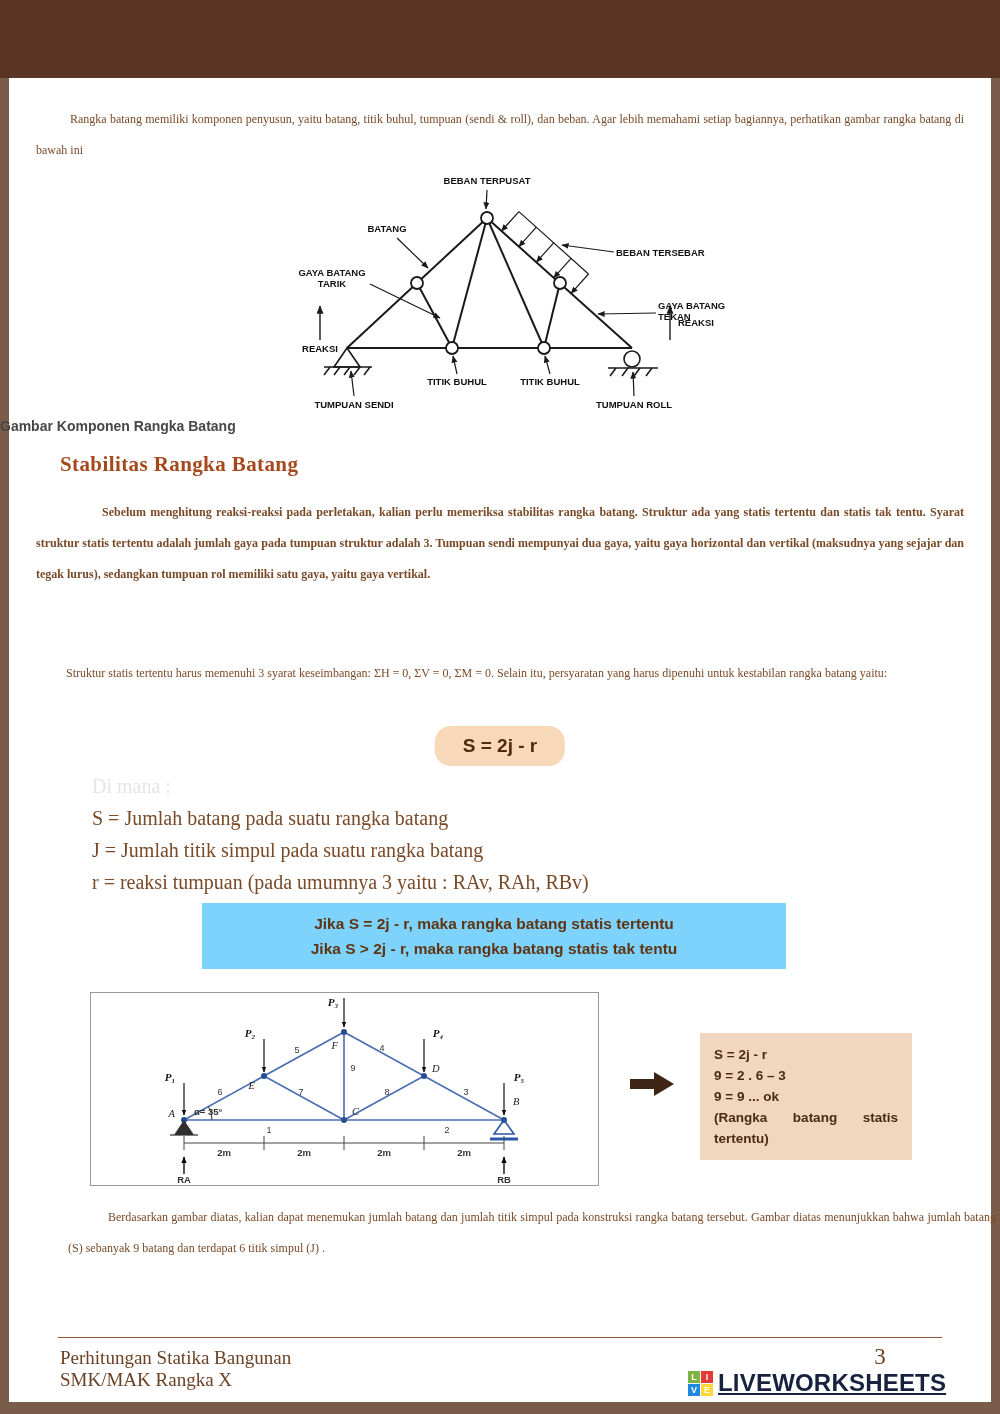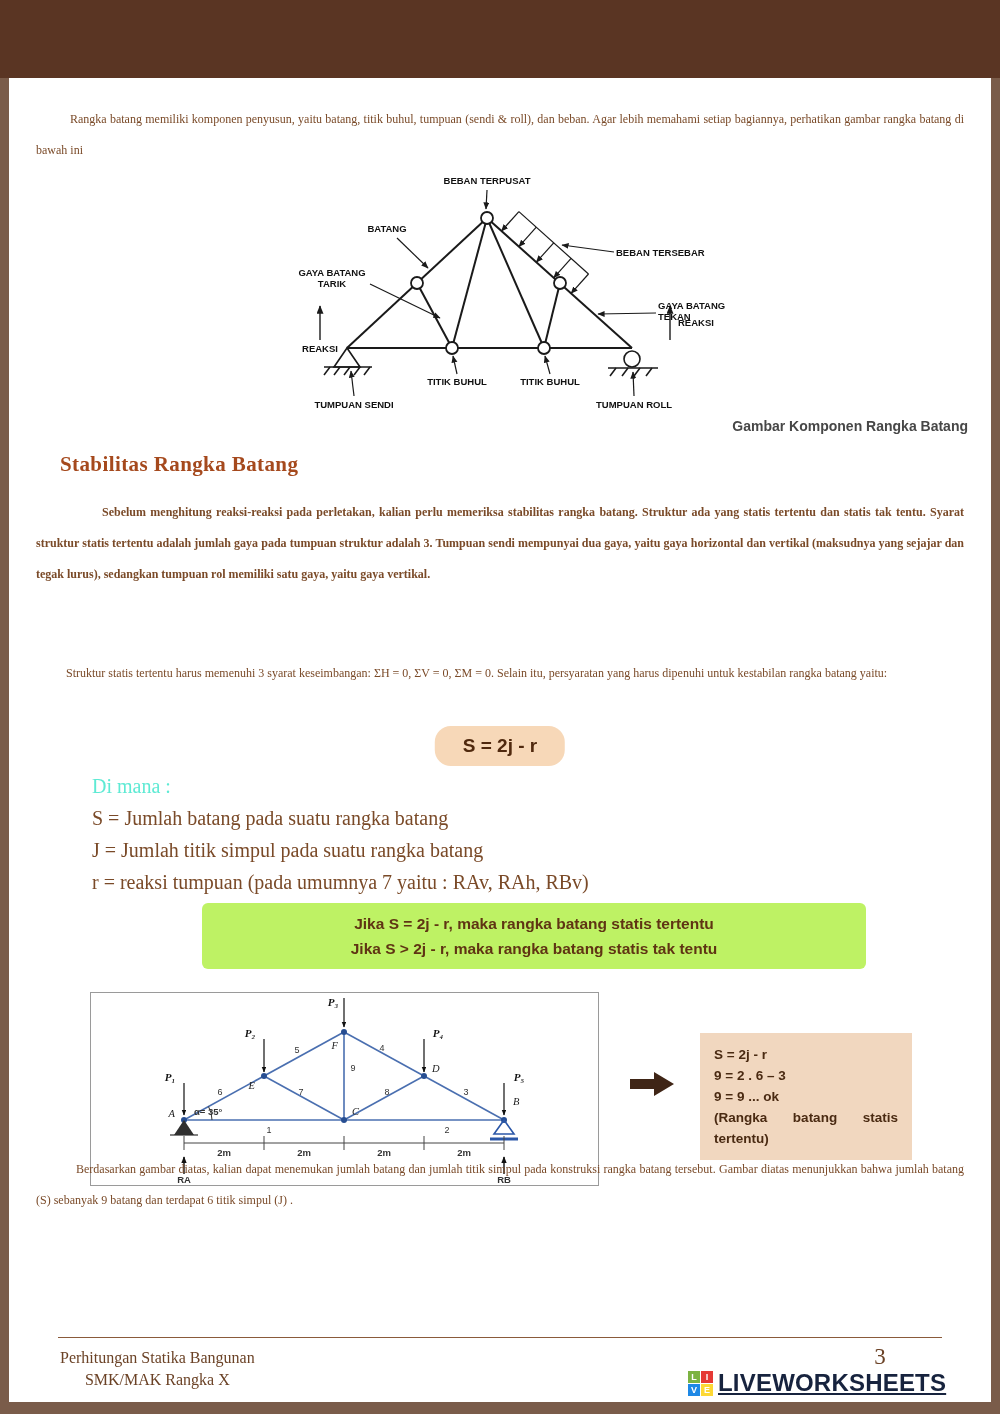--- a/index.html
+++ b/index.html
@@ -6,56 +6,56 @@
   .page { position:relative; width:1000px; height:1414px; background:#7a5c4a; overflow:hidden;
           font-family:"Liberation Serif", serif; }
   .top-band { position:absolute; left:0; top:0; width:1000px; height:78px; background:#5a3523; }
   .content-area { position:absolute; left:9px; right:9px; top:78px; bottom:12px; background:#ffffff; }
 
   .para { position:absolute; left:36px; width:928px; margin:0; font-size:12px; line-height:31px;
           color:#7a4a28; text-align:justify; }
   .intro   { top:104px;  text-indent:34px; }
   .p-stab  { top:497px;  text-indent:66px;font-weight:bold; }
   .p-syar  { top:658px;  text-indent:30px; }
-  .closing { top:1154px; text-indent:40px; }
+  .closing { top:1202px; text-indent:40px;margin-left:32px; }
 
   .diagram1 { position:absolute; left:272px; top:168px; width:470px; height:250px; }
-  .caption  { position:absolute; left:0; top:418px; width:968px; text-align:right;
+  .caption  { position:absolute; left:0; top:418px; width:968px; text-align:left;
               font:bold 14px "Liberation Sans", sans-serif; color:#474747; }
 
   .heading { position:absolute; left:60px; top:452px; margin:0;
              font:bold 21px "Liberation Serif", serif; color:#a5491d; letter-spacing:0.4px;text-align:center; }
 
   .formula-pill { position:absolute; left:50%; top:726px; transform:translateX(-50%);
                   background:#f7d8b8; border-radius:16px; padding:9px 28px;
                   font:bold 19px "Liberation Sans", sans-serif; color:#50290e; }
 
-  .dimana-title { position:absolute; left:92px; top:775px; font-size:20px; color:#5eead4; }
+  .dimana-title { position:absolute; left:92px; top:775px; font-size:20px; color:#e5e5e5; }
   .dimana-item  { position:absolute; left:92px; font-size:20px; color:#7a4a28; }
   .di0 { top:807px; } .di1 { top:839px; } .di2 { top:871px; }
 
-  .condition-box { position:absolute; left:202px; top:903px; width:664px; box-sizing:border-box;
-                   background:#bef264; border-radius:6px; padding:8px 10px; text-align:center;
+  .condition-box { position:absolute; left:202px; top:903px; width:584px; box-sizing:border-box;
+                   background:#7dd3fc; border-radius:0; padding:8px 10px; text-align:center;
                    font:bold 15.5px/25px "Liberation Sans", sans-serif; color:#5f3413; }
 
   .diagram2-box { position:absolute; left:90px; top:992px; width:507px; height:192px;
                   background:#ffffff; border:1px solid #9a9a9a; box-sizing:content-box; }
   .diagram2-box svg { display:block; width:100%; height:100%; }
 
   .big-arrow { position:absolute; left:628px; top:1071px; width:48px; height:26px; }
 
   .calc-box { position:absolute; left:700px; top:1033px; width:212px; box-sizing:border-box;
               background:#f1d7bf; padding:11px 14px;
               font:bold 13.5px/21px "Liberation Sans", sans-serif; color:#4a2a12; }
   .calc-box .wrap-line { text-align:justify; }
 
   .footer-rule { position:absolute; left:58px; top:1337px; width:884px; height:0;
                  border-top:1.5px solid #8a5a3a; }
-  .footer-left { position:absolute; left:60px; top:1347px; font-size:16px; line-height:22px;
-                 color:#6b4226;text-align:center; }
+  .footer-left { position:absolute; left:60px; top:1347px; font-size:19px; line-height:22px;
+                 color:#6b4226; }
   .page-number { position:absolute; left:860px; top:1344px; width:40px; text-align:center;
                  font-size:23px; color:#6b4226; }
 
   .logo { position:absolute; left:688px; top:1369px; display:flex; align-items:center; gap:5px;
           cursor:pointer; }
   .logo-grid { display:grid; grid-template-columns:12px 12px; grid-auto-rows:12px; gap:1px; }
   .sq { display:flex; align-items:center; justify-content:center;
         font:bold 9px "Liberation Sans", sans-serif; color:#ffffff; }
   .sq-l { background:#7cb342; } .sq-i { background:#e53935; }
   .sq-v { background:#1e88e5; } .sq-e { background:#fdd835; }
@@ -164,21 +164,21 @@
   <h2 class="heading">Stabilitas Rangka Batang</h2>
 
   <p class="para p-stab">Sebelum menghitung reaksi-reaksi pada perletakan, kalian perlu memeriksa stabilitas rangka batang. Struktur ada yang statis tertentu dan statis tak tentu. Syarat struktur statis tertentu adalah jumlah gaya pada tumpuan struktur adalah 3. Tumpuan sendi mempunyai dua gaya, yaitu gaya horizontal dan vertikal (maksudnya yang sejajar dan tegak lurus), sedangkan tumpuan rol memiliki satu gaya, yaitu gaya vertikal.</p>
   <p class="para p-syar">Struktur statis tertentu harus memenuhi 3 syarat keseimbangan: ΣH = 0, ΣV = 0, ΣM = 0. Selain itu, persyaratan yang harus dipenuhi untuk kestabilan rangka batang yaitu:</p>
 
   <div class="formula-pill"><span>S = 2j - r</span></div>
 
   <div class="dimana-title">Di mana :</div>
   <div class="dimana-item di0">S = Jumlah batang pada suatu rangka batang</div>
   <div class="dimana-item di1">J = Jumlah titik simpul pada suatu rangka batang</div>
-  <div class="dimana-item di2">r = reaksi tumpuan (pada umumnya 7 yaitu : RAv, RAh, RBv)</div>
+  <div class="dimana-item di2">r = reaksi tumpuan (pada umumnya 3 yaitu : RAv, RAh, RBv)</div>
 
   <div class="condition-box">
     <div>Jika S = 2j - r, maka rangka batang statis tertentu</div>
     <div>Jika S &gt; 2j - r, maka rangka batang statis tak tentu</div>
   </div>
 
   <div class="diagram2-box">
     <svg viewBox="0 0 507 192">
       <defs>
         <marker id="ah2" markerWidth="7" markerHeight="7" refX="4.5" refY="2" orient="auto">

